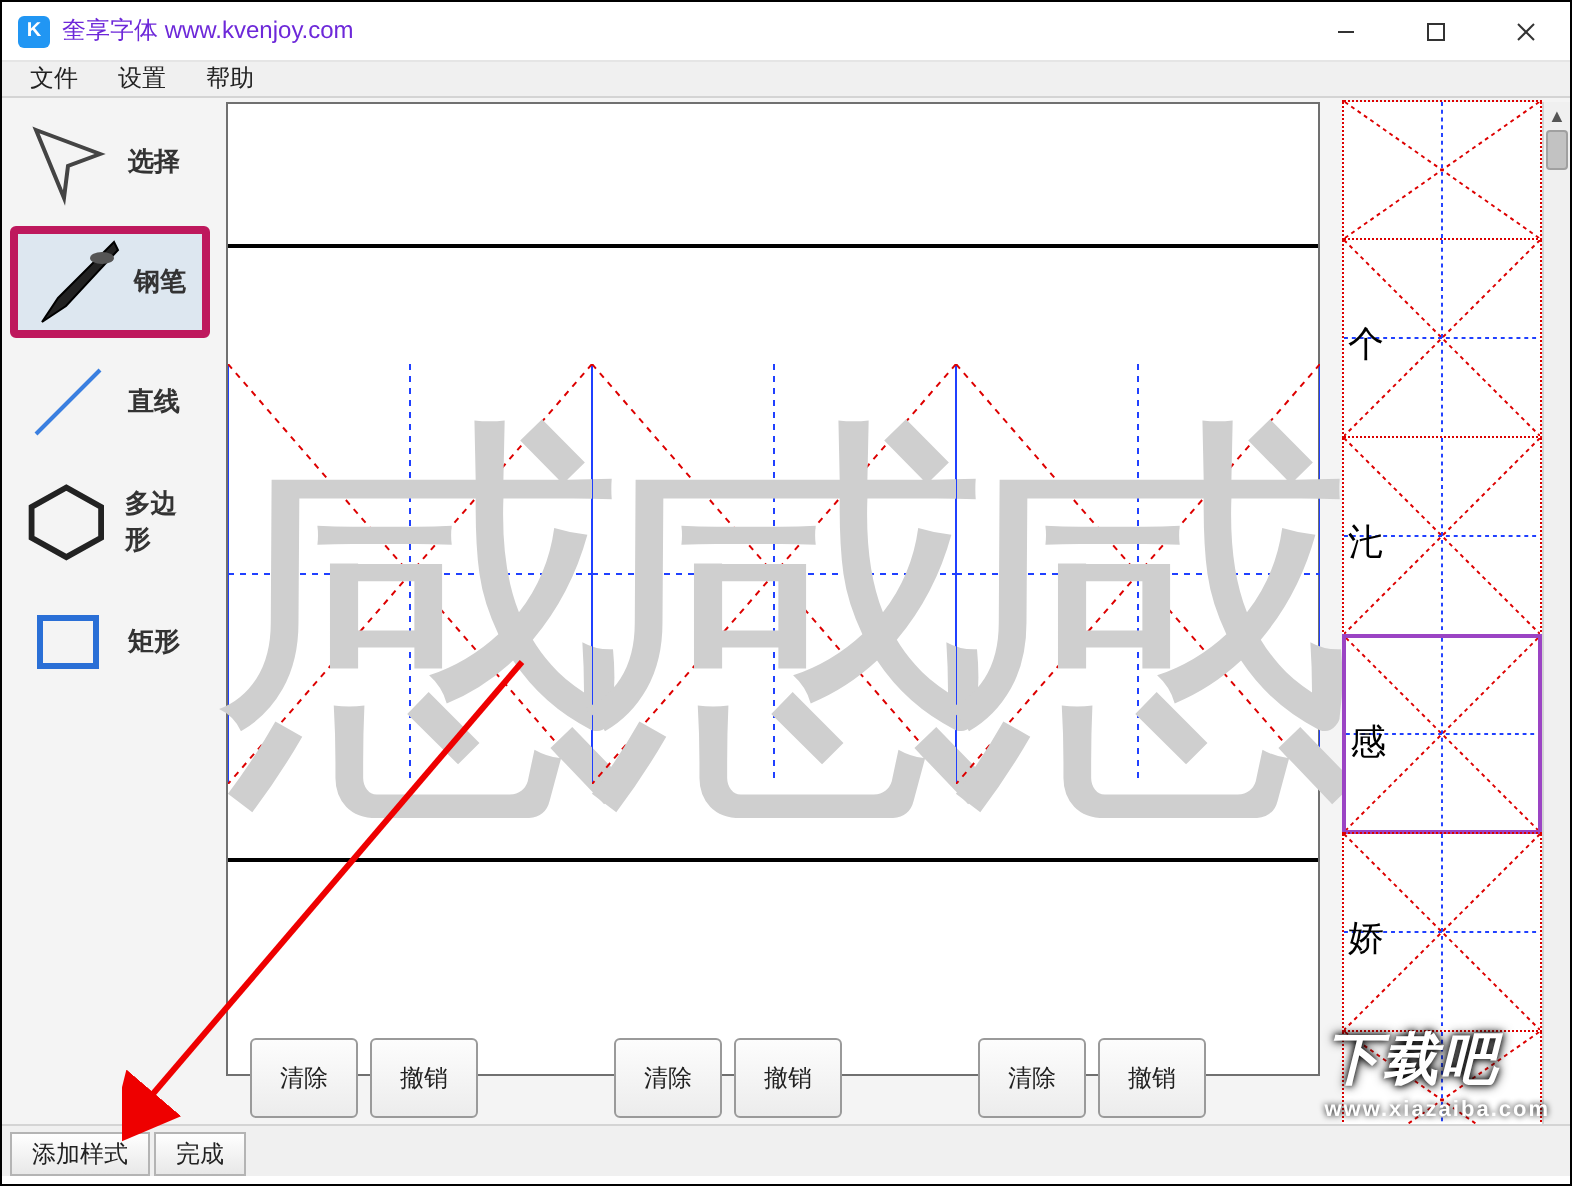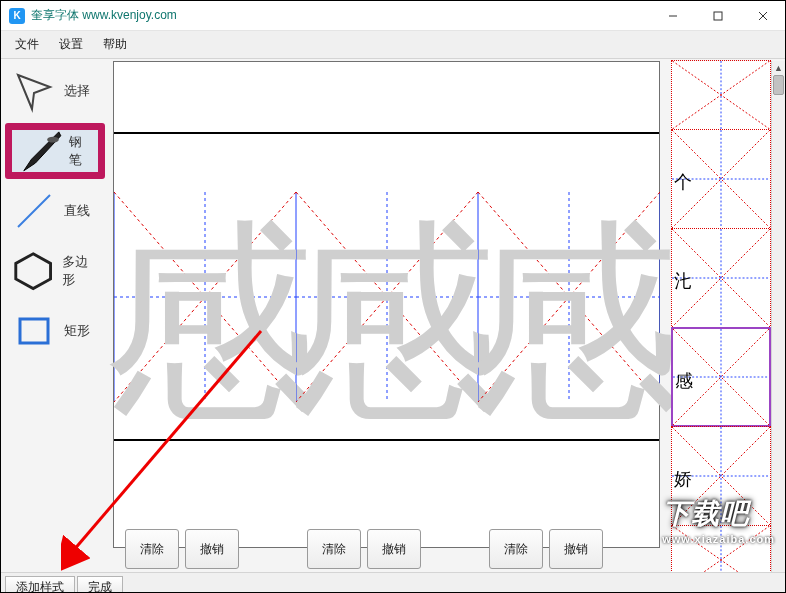--- a/index.html
+++ b/index.html
@@ -24,29 +24,29 @@
   }
   .app-icon {
     width: 16px; height: 16px;
     background: #2196f3;
     border-radius: 3px;
     margin-right: 6px;
     display: inline-flex;
     align-items: center; justify-content: center;
     color: #fff; font-size: 10px; font-weight: bold;
   }
-  .title-text { color: #0f766e; }
+  .title-text { color: #6d28d9; }
   .win-controls { margin-left: auto; display: flex; }
   .win-btn {
     width: 45px; height: 30px;
     display: flex; align-items: center; justify-content: center;
     color: #333;
   }
   .menubar {
-    height: 28px;
+    height: 18px;
     display: flex;
     align-items: center;
     padding-left: 4px;
     border-bottom: 1px solid #d4d4d4;
     background: #f0f0f0;
   }
   .menubar span {
     padding: 2px 10px;
     color: #222;
   }
@@ -67,27 +67,27 @@
     height: 56px;
     display: flex;
     align-items: center;
     gap: 6px;
     padding: 0 4px;
     border: 1px solid transparent;
     border-radius: 3px;
   }
   .tool.selected {
     background: #dde7f0;
-    border: 7px solid #be185d;
+    border: 4px solid #be185d;
   }
   .tool .ticon {
     width: 48px; height: 48px;
     display: flex; align-items: center; justify-content: center;
   }
-  .tool .tlabel { color: #333; font-size: 13px; }
+  .tool .tlabel { color: #333; font-size: 13px; font-weight: bold; }
   .canvas-area {
     flex: 1;
     position: relative;
     background: #f4f4f4;
     padding: 2px 2px 2px 0;
     overflow: hidden;
   }
   .big-grid {
     position: absolute;
     left: 4px; top: 2px;
@@ -177,21 +177,21 @@
     height: 22px; padding: 0 10px;
     border: 1px solid #b4b4b4;
     background: linear-gradient(#fff,#e8e8e8);
     display:flex; align-items:center;
     margin-right: 2px;
     font-size: 12px;
     color:#222;
   }
   .watermark {
     position: absolute;
-    right: 10px; bottom: 47px;
+    right: 10px; bottom: 31px;
     font-size: 28px;
     font-weight: bold;
     color:#fff;
     text-shadow: 0 0 6px #000, 0 0 3px #000;
     font-style: italic;
     letter-spacing: 1px;
   }
   .watermark .sub { font-size:11px; font-weight:bold; display:block; text-align:right; font-style:normal; color:#fff; text-shadow:0 0 3px #000;}
   .red-arrow {
     position:absolute;

